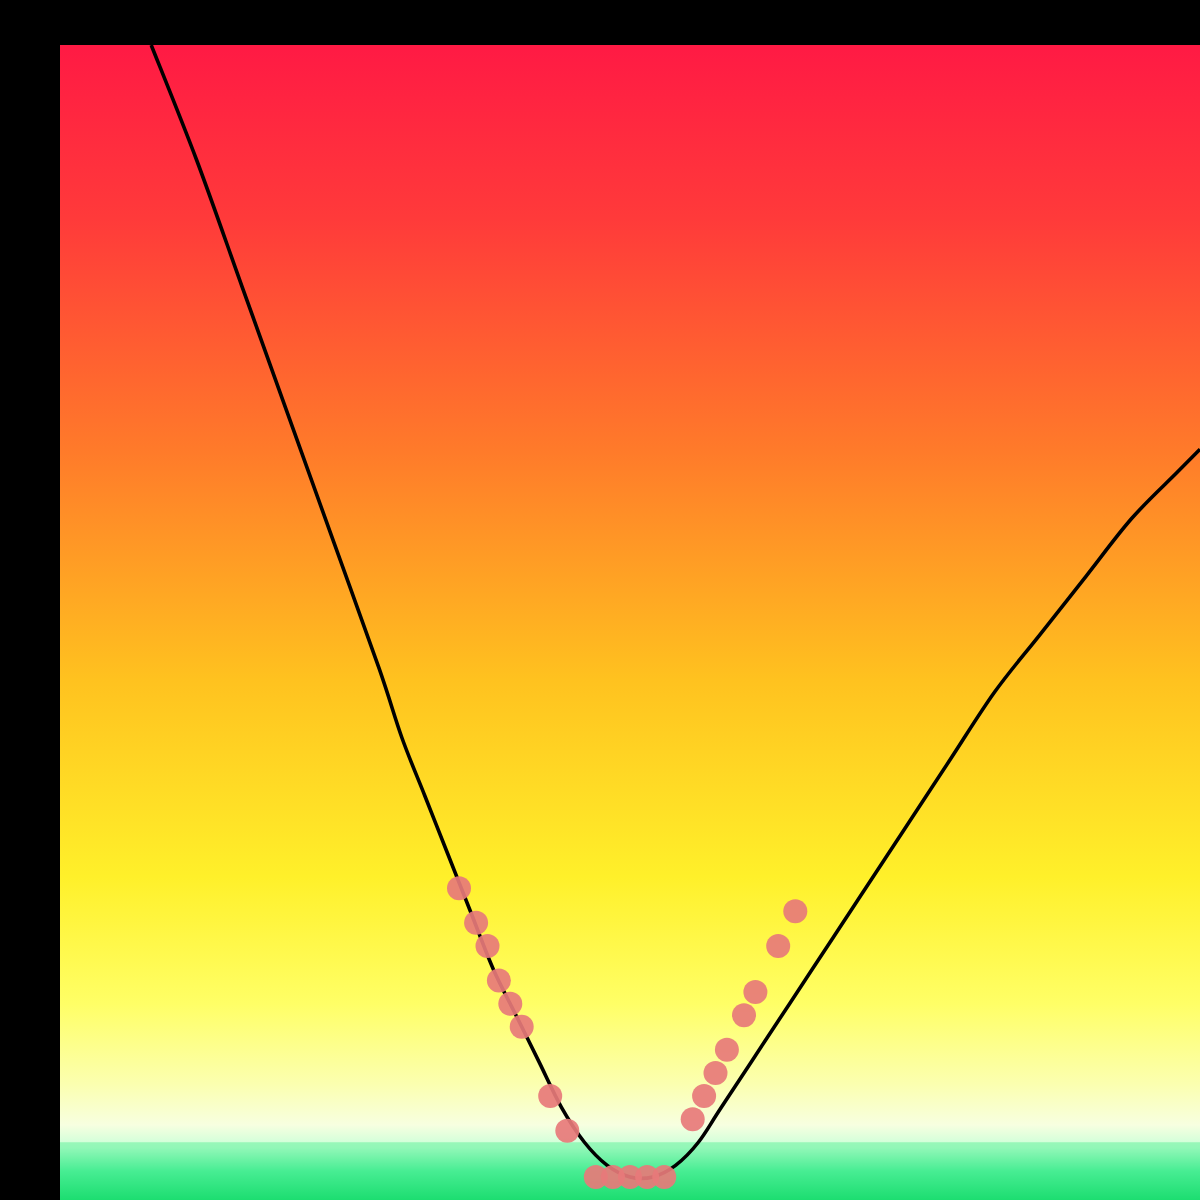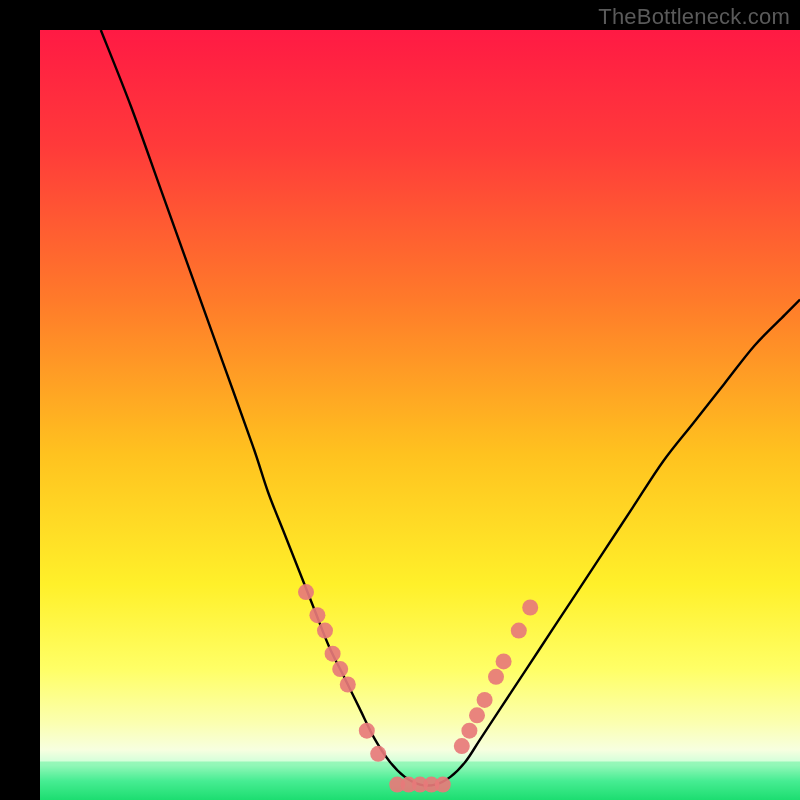--- a/index.html
+++ b/index.html
@@ -37,21 +37,20 @@
   .plot svg {
     display: block;
     width: 760px;
     height: 770px;
   }
 </style>
 </head>
 <body>
 
 <div class="frame">
-  <div class="watermark">TheBottleneck.com</div>
 
   <div class="plot">
     <svg id="chart-svg" viewBox="0 0 760 770">
       <defs>
         <linearGradient id="bg-grad" x1="0" y1="0" x2="0" y2="1">
             <stop offset="0%" stop-color="#ff1a44"></stop>
             <stop offset="15%" stop-color="#ff3a3a"></stop>
             <stop offset="35%" stop-color="#ff7a2a"></stop>
             <stop offset="55.00000000000001%" stop-color="#ffc21f"></stop>
             <stop offset="72%" stop-color="#fff02a"></stop>

